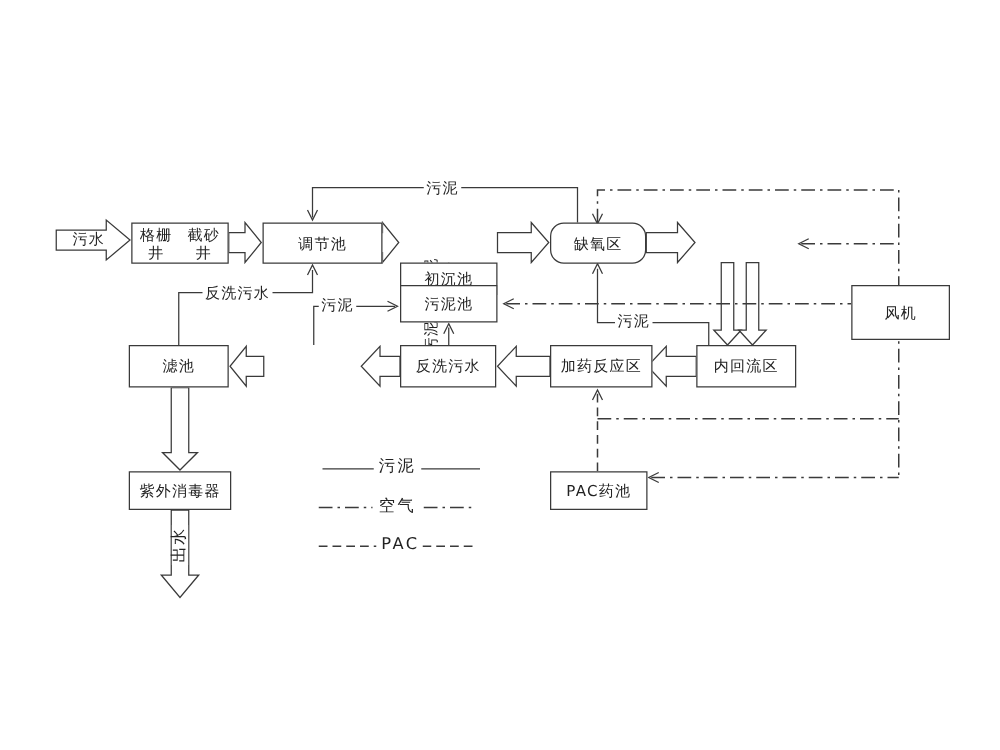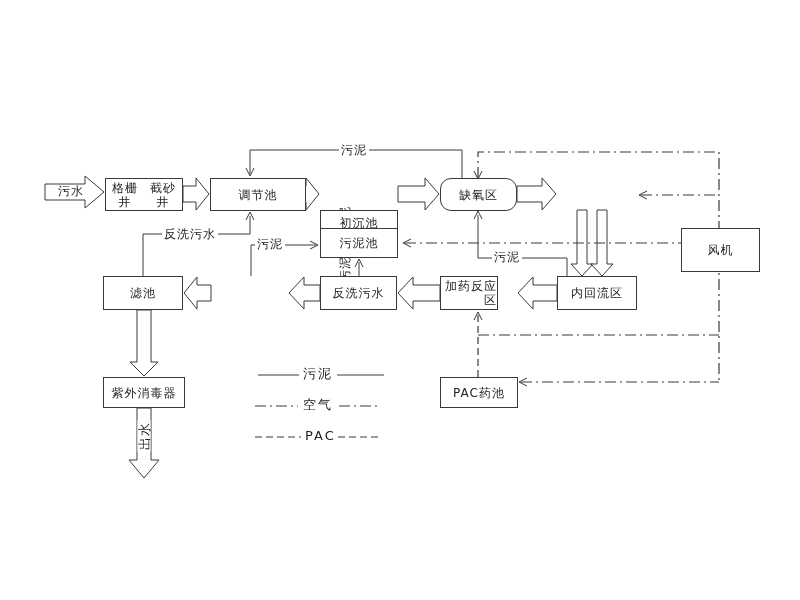--- a/index.html
+++ b/index.html
@@ -162,21 +162,21 @@
   </div>
   <div class="box" style="left:320px;top:228px;width:78px;height:30px;">
     <span>污泥池</span>
   </div>
   <div class="box" style="left:103px;top:276px;width:80px;height:34px;">
     <span>滤池</span>
   </div>
   <div class="box" style="left:320px;top:276px;width:77px;height:34px;">
     <span>反洗污水</span>
   </div>
-  <div class="box" style="left:440px;top:276px;width:58px;height:34px;text-align:right;">
+  <div class="box" style="left:440px;top:276px;width:82px;height:34px;">
     <span>加药反应区</span>
   </div>
   <div class="box" style="left:557px;top:276px;width:80px;height:34px;">
     <span>内回流区</span>
   </div>
   <div class="box" style="left:103px;top:377px;width:82px;height:31px;">
     <span>紫外消毒器</span>
   </div>
   <div class="box" style="left:440px;top:377px;width:78px;height:31px;">
     <span>PAC药池</span>

